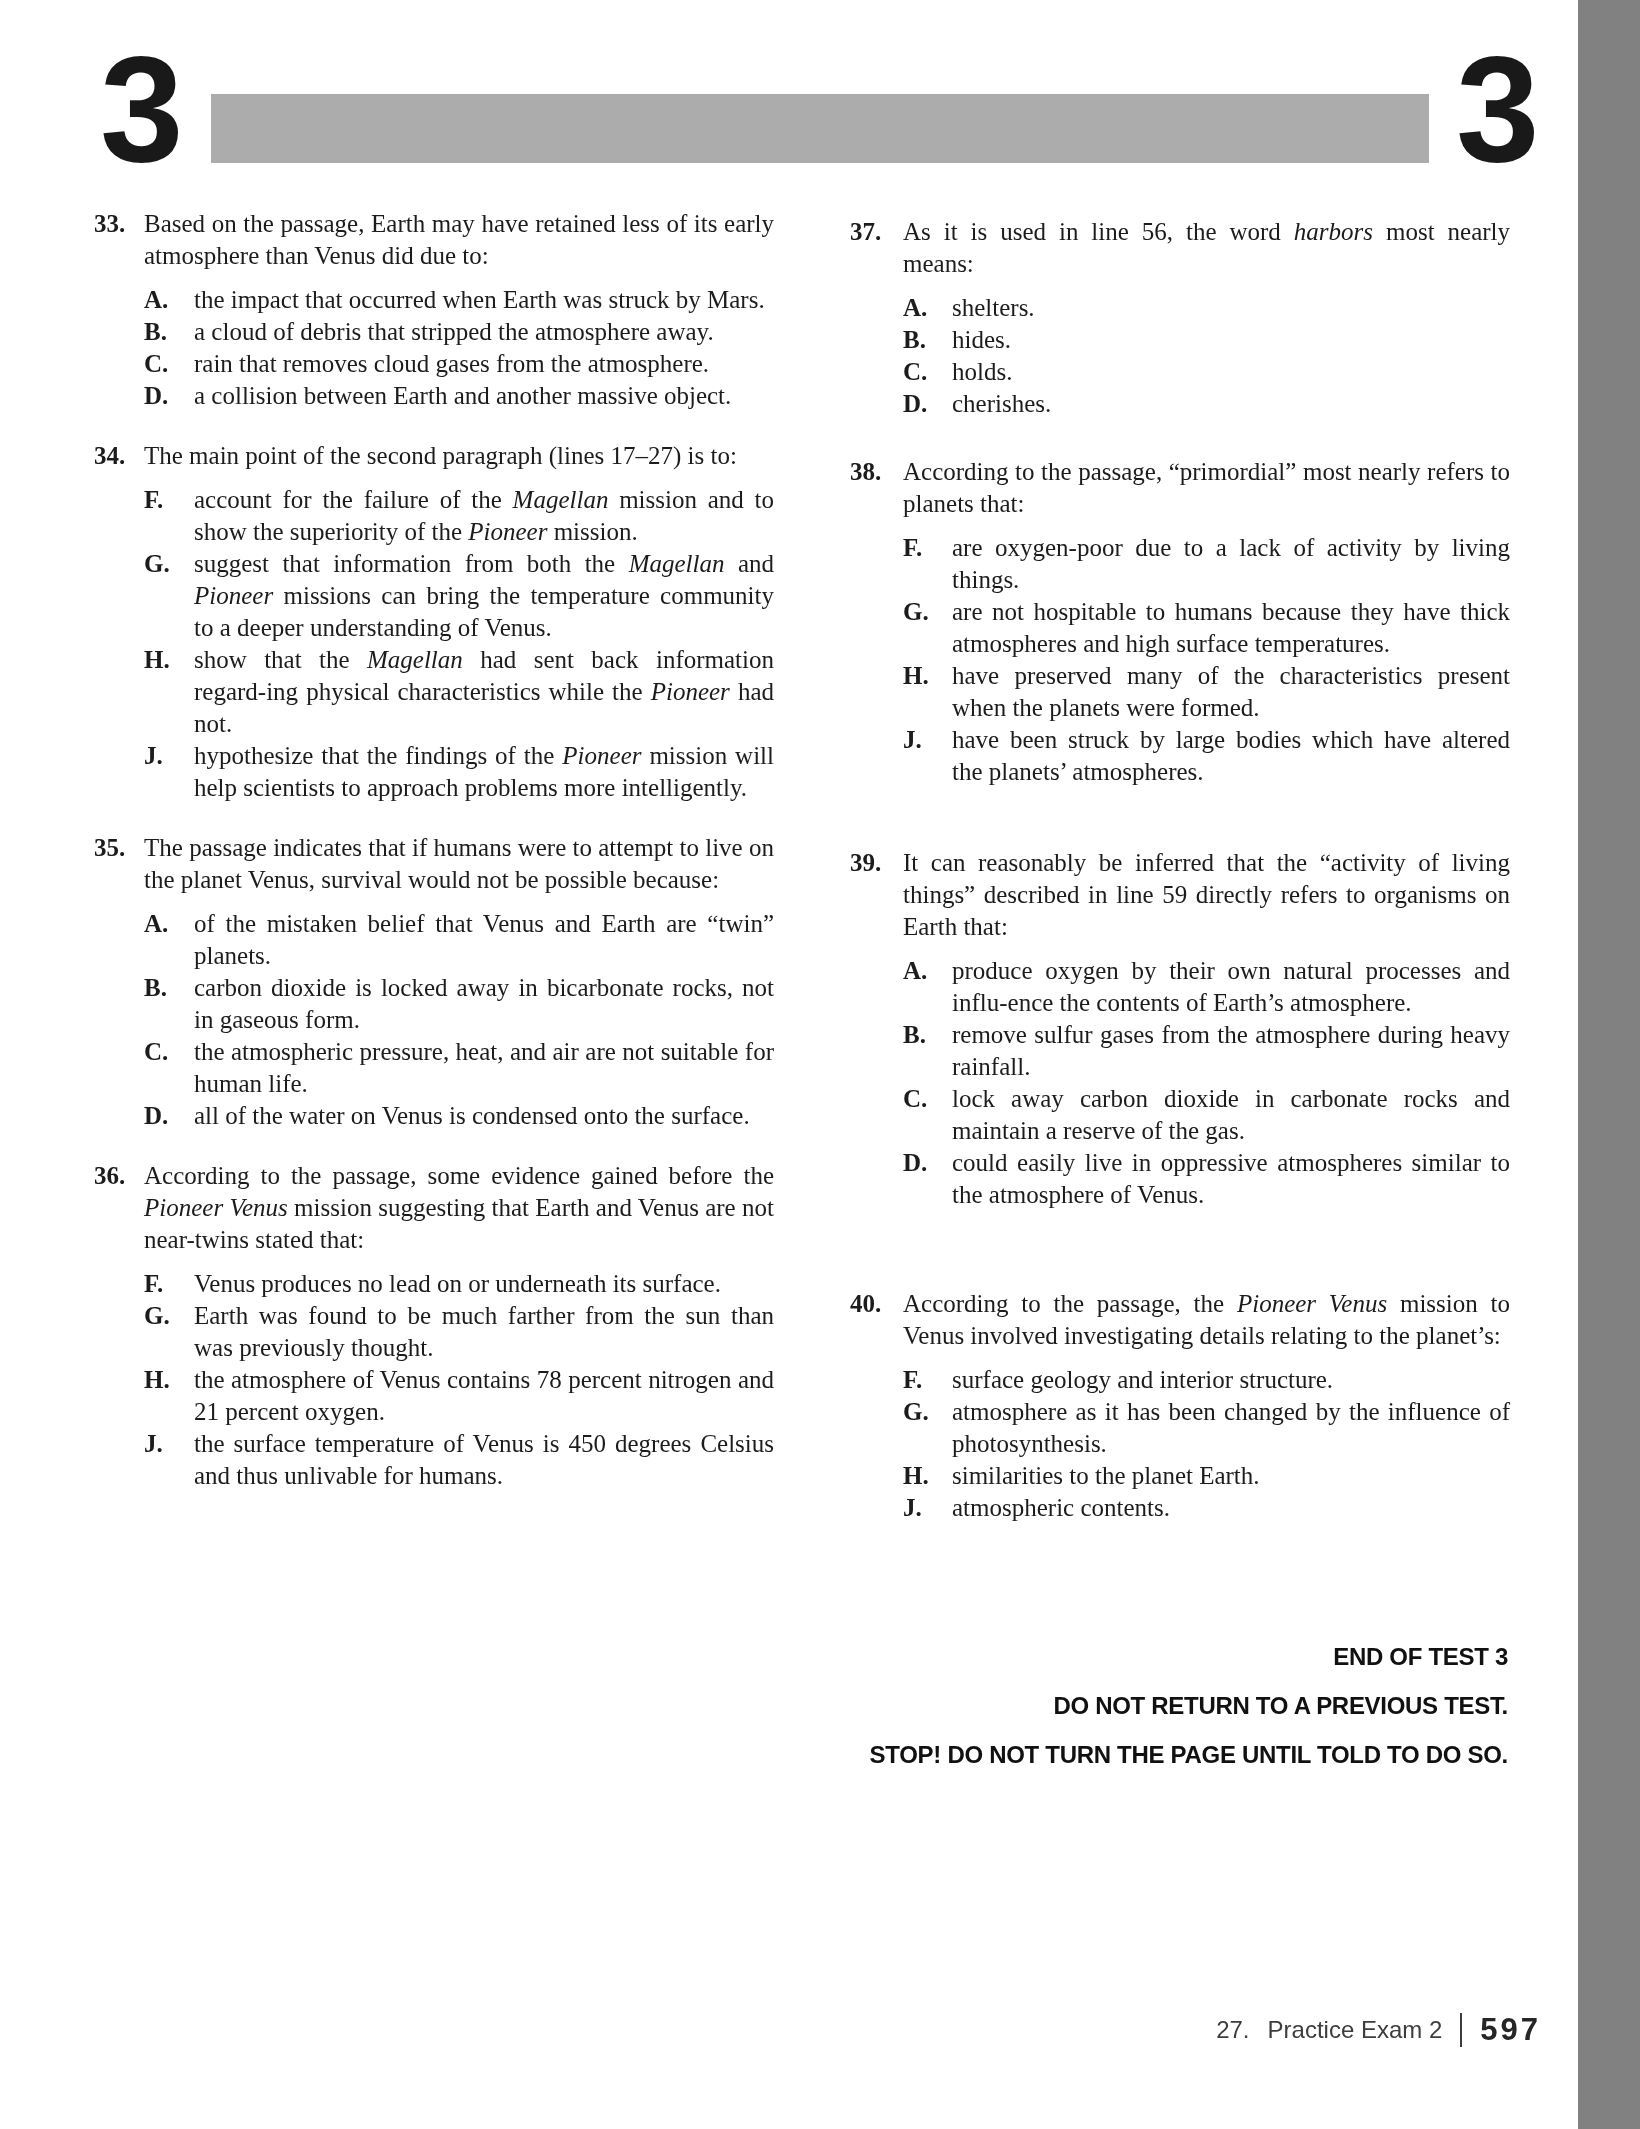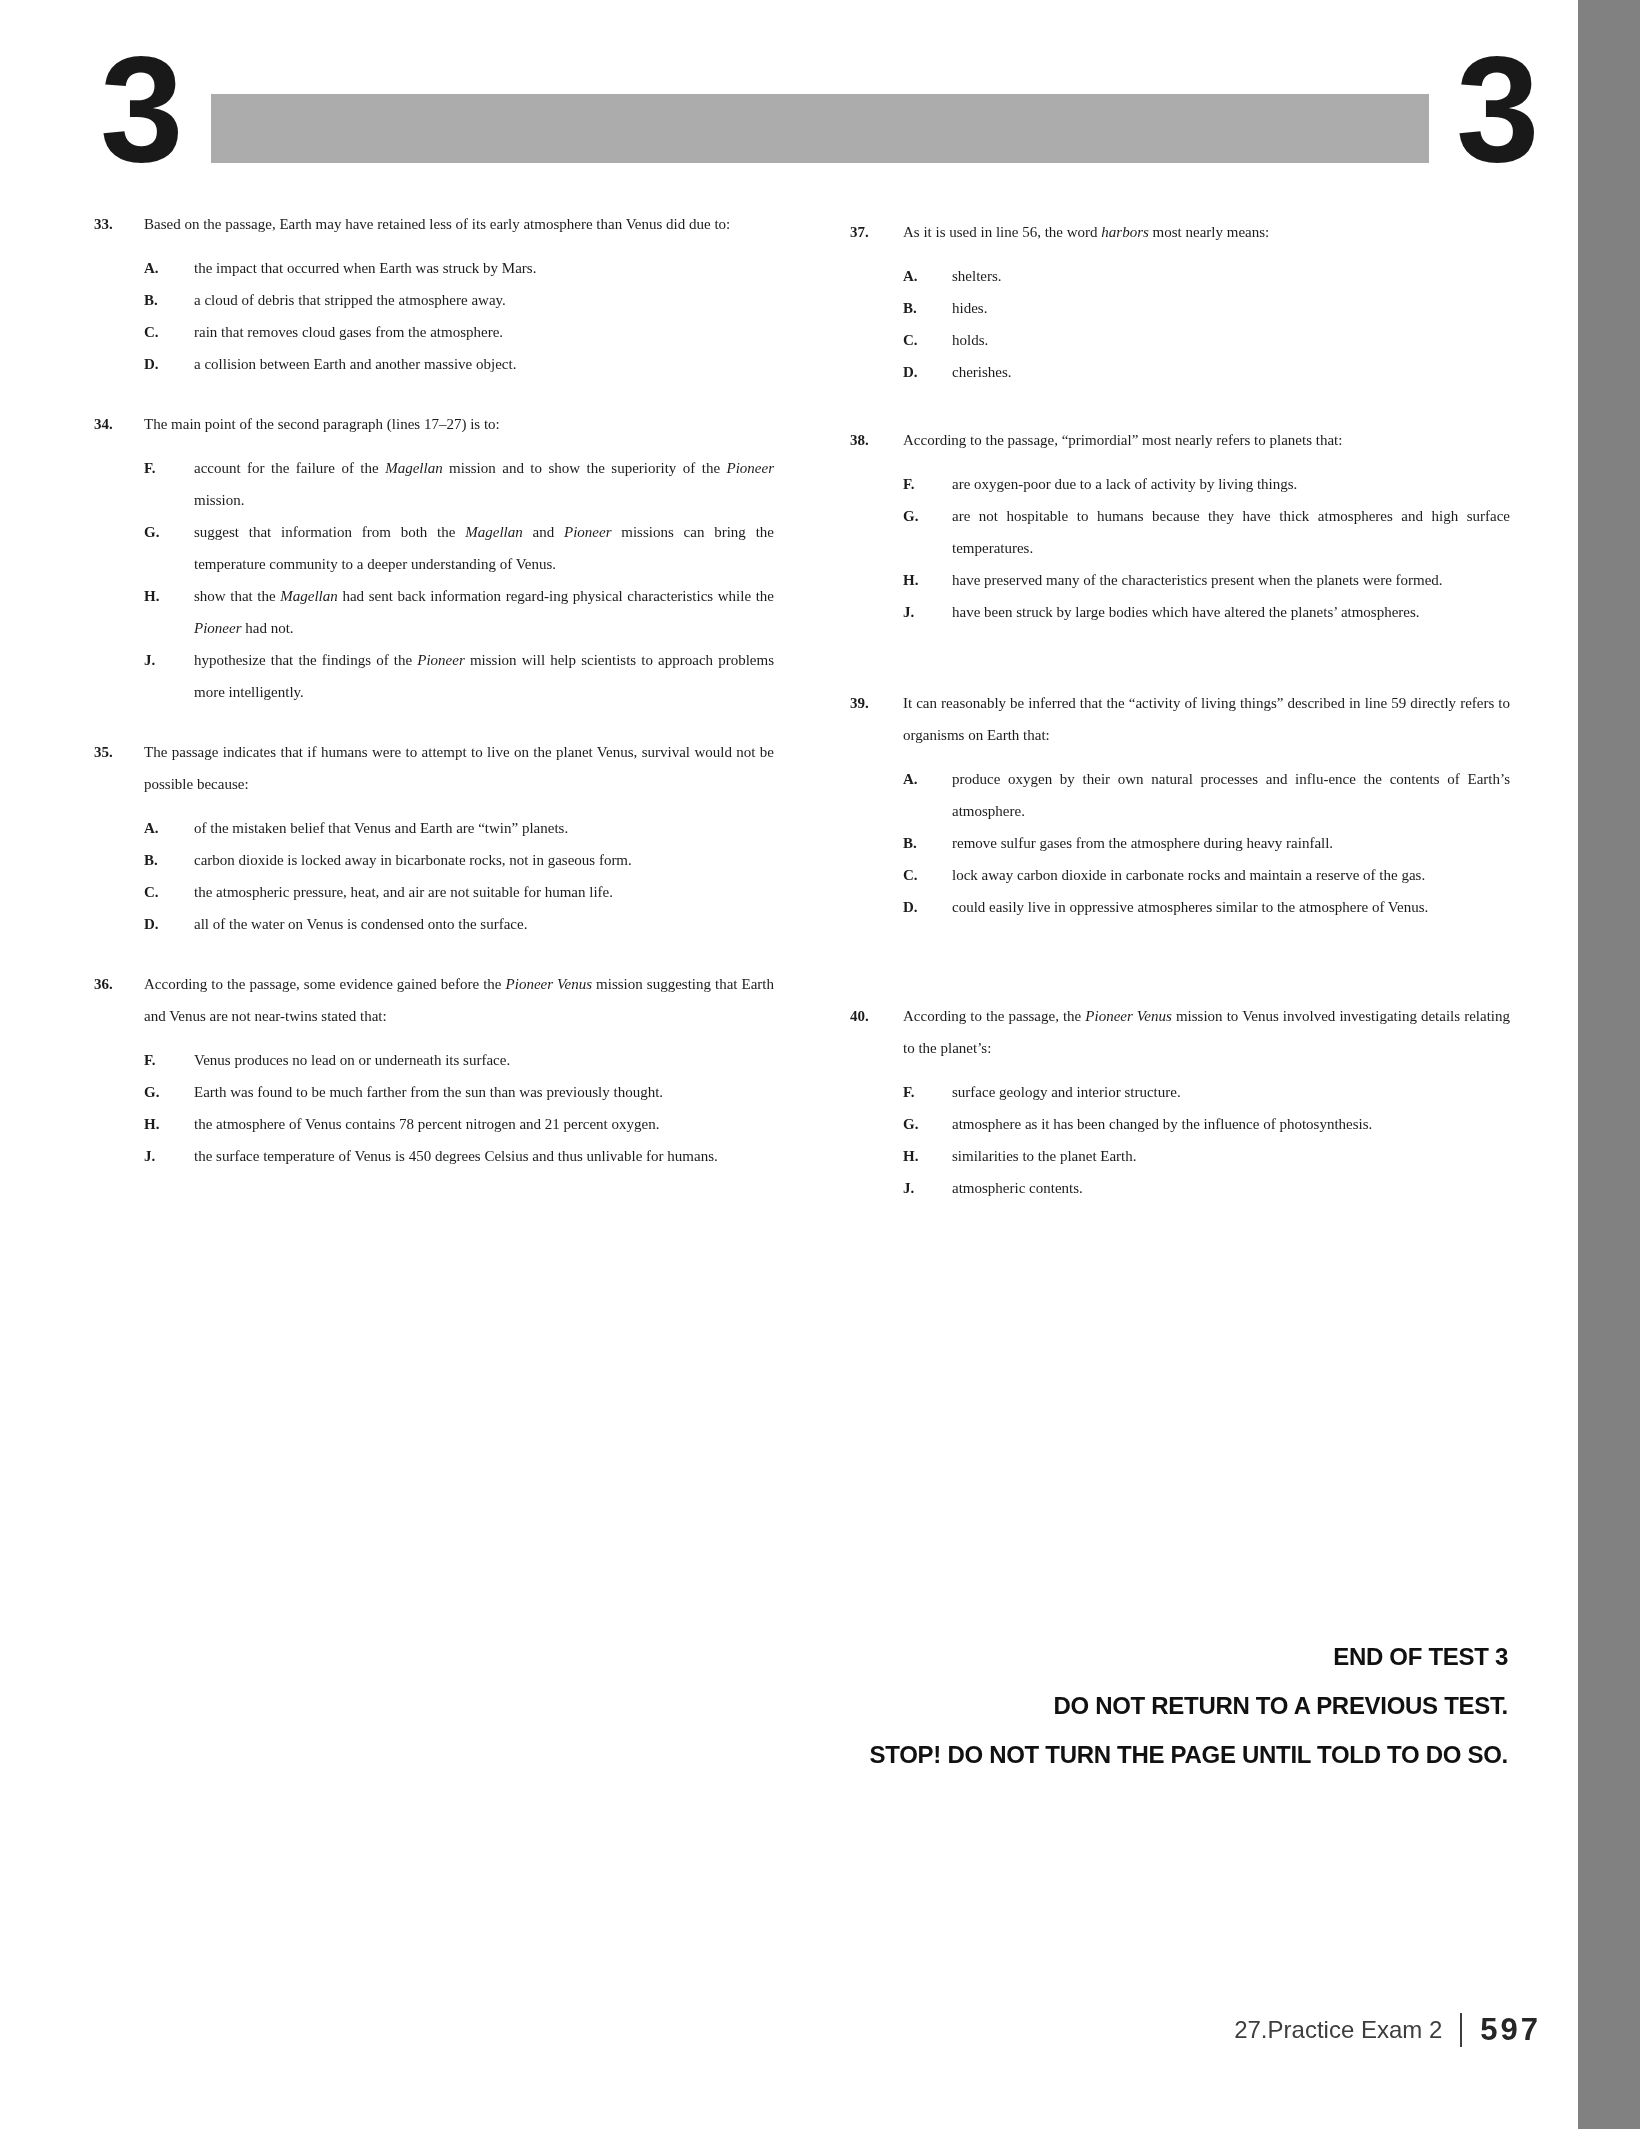--- a/index.html
+++ b/index.html
@@ -16,21 +16,21 @@
   
   .header-numeral{
     position:absolute;top:34px;
     font-family:"Liberation Sans","DejaVu Sans",sans-serif;
     font-weight:bold;font-size:150px;line-height:1;color:#191919;
   }
   .header-numeral.left{left:100px;}
   .header-numeral.right{left:1456px;}
   .header-bar{position:absolute;left:211px;top:94px;width:1218px;height:69px;background:#acacac;}
   
-  .col{position:absolute;top:208px;font-size:15px;line-height:32px;}
+  .col{position:absolute;top:208px;font-size:25px;line-height:32px;}
   .col-left{left:94px;width:680px;}
   .col-right{left:850px;width:660px;}
   .question{margin-top:28px;}
   .col .question:first-child{margin-top:0;}
   .col-right .question{margin-top:36px;}
   .col-right .question:first-child{margin-top:8px;}
   .col-right .question:nth-child(3){margin-top:59px;}
   .col-right .question:nth-child(4){margin-top:77px;}
   .qrow{display:flex;}
   .qnum{flex:none;width:50px;font-weight:bold;}
@@ -52,21 +52,21 @@
     white-space:nowrap;
   }
   
   .page-footer{
     position:absolute;right:99px;top:2012px;
     display:flex;align-items:center;
     font-family:"Liberation Sans","DejaVu Sans",sans-serif;
     font-size:24px;color:#3d3d3d;
     white-space:nowrap;
   }
-  .pf-chapter{margin-right:0;}
+  .pf-chapter{margin-right:18px;}
   .pf-divider{width:2px;height:34px;background:#3d3d3d;margin:0 18px;}
   .pf-page{font-weight:bold;color:#262626;letter-spacing:3px;font-size:31px;}
 </style>
 </head>
 <body>
 
 <div class="page">
 
   <div class="side-strip"></div>
 

